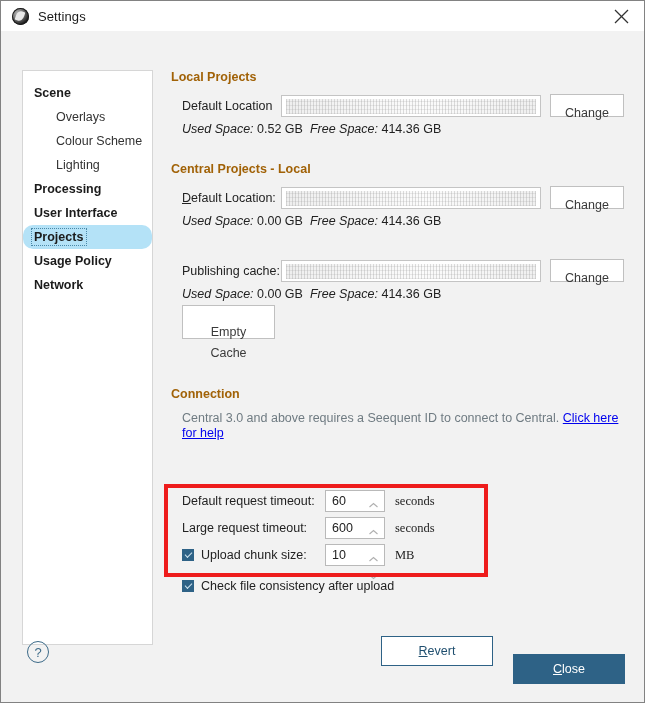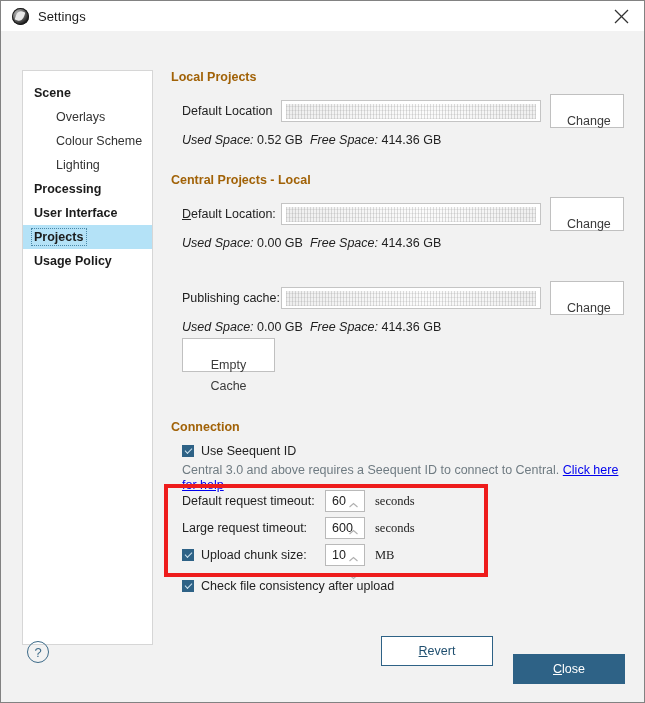--- a/index.html
+++ b/index.html
@@ -103,20 +103,21 @@
     box-sizing: border-box;
   }
   .nav-item.bold { font-weight: bold; }
   .nav-item.child {
     padding-left: 33px;
     font-weight: normal;
     color: #333;
   }
   .nav-item.selected {
     background: #b4e2f7;
+    border-radius: 10px;
   }
   .nav-item.selected .nav-label {
     outline: 1px dotted #4a88a8;
     padding: 1px 3px 1px 2px;
     margin-left: -2px;
     display: inline-block;
   }
   .nav-item.selected {
     padding-left: 11px;
   }
@@ -175,21 +176,21 @@
     font-size: 12.5px;
     color: #3a3a3a;
     background: #ffffff;
     border: 1px solid #c0c0c0;
     height: 23px;
     padding: 0 13px;
     cursor: pointer;
     box-sizing: border-box;
     line-height: 21px;
   }
-  .btn-change { margin-left: 9px; width: 74px; padding: 16px; text-align: center; }
+  .btn-change { margin-left: 9px; width: 74px; padding: 8px; text-align: center; }
   .btn-empty  { margin-left: 11px; width: 93px; padding: 16px; text-align: center; margin-top: 4px; }
 
   .space-line {
     font-size: 12.5px;
     color: #222;
     padding-left: 11px;
     margin: 2px 0 0 0;
   }
   .space-line i { font-style: italic; }
 
@@ -267,21 +268,21 @@
     margin-bottom: 3px;
     padding-left: 11px;
   }
   .spin-label {
     font-size: 12.5px;
     color: #222;
   }
   .spin-label.w1 { width: 143px; flex:none; }
   .spin-label.chk { margin-left: 7px; }
   .spin-wrap {
-    width: 40px;
+    width: 60px;
     height: 22px;
     border: 1px solid #b9b9b9;
     background: #fff;
     box-sizing: border-box;
     display: flex;
     align-items: center;
     position: relative;
     flex: none;
   }
   .spin-val {
@@ -405,20 +406,23 @@
       </div>
       <div class="nav-item bold">
         <span class="nav-label">User Interface</span>
       </div>
       <div class="nav-item bold selected">
         <span class="nav-label">Projects</span>
       </div>
       <div class="nav-item bold">
         <span class="nav-label">Usage Policy</span>
       </div>
+      <div class="nav-item bold">
+        <span class="nav-label">Network</span>
+      </div>
     </div>
 
     <div class="content">
 
       
       <div class="section-head">Local Projects</div>
       <div class="field-row">
         <div class="field-label">Default Location</div>
         <div class="path-input">
           <div class="redacted"></div>
@@ -464,24 +468,20 @@
         <span>0.00 GB</span>
         &nbsp;<i>Free Space:</i>
         <span>414.36 GB</span>
       </div>
       <button class="btn btn-empty">Empty Cache</button>
 
       <div class="group-gap-3"></div>
 
       
       <div class="section-head">Connection</div>
-      <div class="chk-row">
-        <span class="chkbox"></span>
-        <span class="chk-label">Use Seequent ID</span>
-      </div>
       <div class="info-text">
         <span>Central 3.0 and above requires a Seequent ID to connect to Central. </span><span class="info-link">Click here for help</span>
       </div>
     </div>
 
     <div class="spin-block">
       <div class="spin-row">
         <span class="spin-label w1">Default request timeout:</span>
         <span class="spin-wrap">
           <span class="spin-val">60</span>

